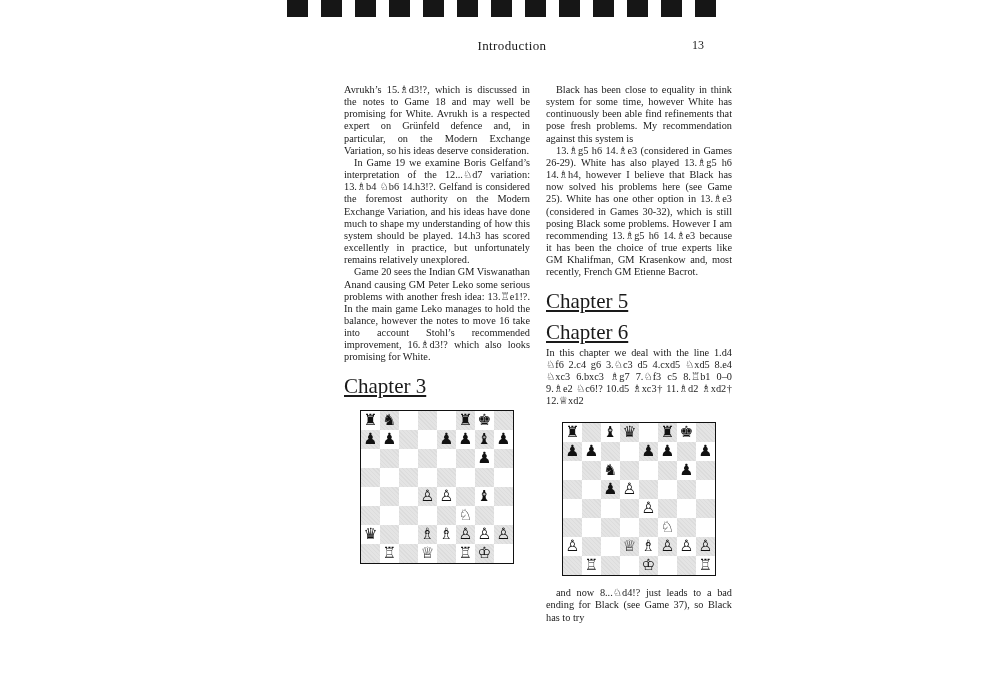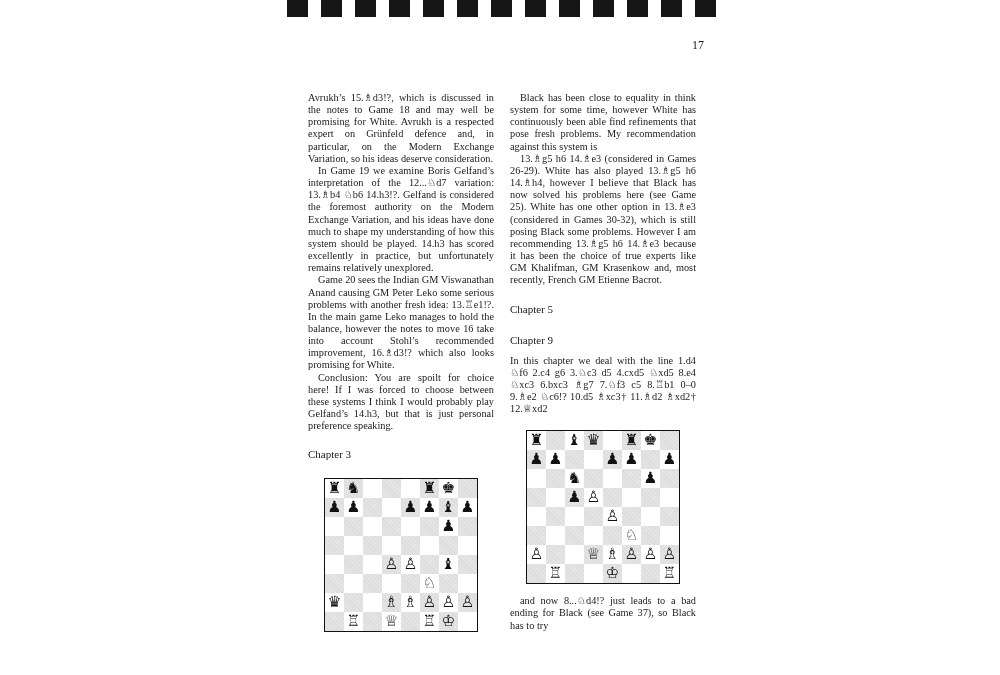--- a/index.html
+++ b/index.html
@@ -13,30 +13,31 @@
     position:absolute;left:287px;top:0;width:438px;height:17px;
     background:repeating-linear-gradient(90deg,#161616 0 21px,#ffffff 21px 34px);
   }
   .running-head{position:absolute;left:287px;top:38px;width:450px;height:18px;}
   .header-title{
     position:absolute;left:0;width:100%;text-align:center;
     font-size:13px;letter-spacing:.4px;
   }
   .page-number{position:absolute;right:33px;top:0;font-size:12px;}
   .col{
-    position:absolute;top:92px;font-size:10.3px;line-height:12.15px;
+    position:absolute;top:84px;font-size:10.3px;line-height:12.15px;
     text-align:justify;
+    margin-left:36px;
   }
   .col-left{left:308px;width:186px;}
   .col-right{left:510px;width:186px;}
   .body-p{margin:0;}
   .body-p.indent{text-indent:10px;}
   h2.chapter{
-    font-weight:normal;font-size:11px;line-height:18px;
-    margin:13px 0 6px 0;text-align:left;
+    font-weight:normal;font-size:21px;line-height:18px;
+    margin:13px 0 6px 0;text-align:left;text-decoration:underline;
   }
   .board-wrap{display:flex;justify-content:center;margin:15px 0 11px 0;}
   .board{
     display:grid;grid-template-columns:repeat(8,19px);grid-auto-rows:19px;
     border:1.5px solid #111;background:#fff;
   }
   .sq{width:19px;height:19px;display:flex;align-items:center;justify-content:center;}
   .sq.dark{
     background-color:#e4e4e4;
     background-image:repeating-linear-gradient(45deg,#dcdcdc 0 1px,transparent 1px 3px);
@@ -46,27 +47,27 @@
     font-family:"DejaVu Sans", sans-serif;font-size:15.5px;line-height:19px;
     color:#111;
   }
 </style>
 </head>
 <body>
 
 <div class="page">
   <div class="filmstrip"></div>
   <div class="running-head">
-    <span class="page-number">17</span>
+    <span class="header-title">Introduction</span>
+    <span class="page-number">13</span>
   </div>
   <div class="col col-left" id="col-left">
       <p class="body-p">Avrukh’s 15.♗d3!?, which is discussed in the notes to Game 18 and may well be promising for White. Avrukh is a respected expert on Grünfeld defence and, in particular, on the Modern Exchange Variation, so his ideas deserve consideration.</p>
       <p class="body-p indent">In Game 19 we examine Boris Gelfand’s interpretation of the 12...♘d7 variation: 13.♗b4 ♘b6 14.h3!?. Gelfand is considered the foremost authority on the Modern Exchange Variation, and his ideas have done much to shape my understanding of how this system should be played. 14.h3 has scored excellently in practice, but unfortunately remains relatively unexplored.</p>
       <p class="body-p indent">Game 20 sees the Indian GM Viswanathan Anand causing GM Peter Leko some serious problems with another fresh idea: 13.♖e1!?. In the main game Leko manages to hold the balance, however the notes to move 16 take into account Stohl’s recommended improvement, 16.♗d3!? which also looks promising for White.</p>
-      <p class="body-p indent">Conclusion: You are spoilt for choice here! If I was forced to choose between these systems I think I would probably play Gelfand’s 14.h3, but that is just personal preference speaking.</p>
       <h2 class="chapter">Chapter 3</h2>
       <div class="board-wrap">
         <div class="board">
           <div class="sq light">
             <span class="piece">♜</span>
           </div>
           <div class="sq dark">
             <span class="piece">♞</span>
           </div>
           <div class="sq light"></div>
@@ -177,21 +178,21 @@
             <span class="piece">♔</span>
           </div>
           <div class="sq light"></div>
         </div>
       </div>
     </div>
   <div class="col col-right" id="col-right">
       <p class="body-p indent">Black has been close to equality in think system for some time, however White has continuously been able find refinements that pose fresh problems. My recommendation against this system is</p>
       <p class="body-p indent">13.♗g5 h6 14.♗e3 (considered in Games 26-29). White has also played 13.♗g5 h6 14.♗h4, however I believe that Black has now solved his problems here (see Game 25). White has one other option in 13.♗e3 (considered in Games 30-32), which is still posing Black some problems. However I am recommending 13.♗g5 h6 14.♗e3 because it has been the choice of true experts like GM Khalifman, GM Krasenkow and, most recently, French GM Etienne Bacrot.</p>
       <h2 class="chapter">Chapter 5</h2>
-      <h2 class="chapter">Chapter 9</h2>
+      <h2 class="chapter">Chapter 6</h2>
       <p class="body-p">In this chapter we deal with the line 1.d4 ♘f6 2.c4 g6 3.♘c3 d5 4.cxd5 ♘xd5 8.e4 ♘xc3 6.bxc3 ♗g7 7.♘f3 c5 8.♖b1 0–0 9.♗e2 ♘c6!? 10.d5 ♗xc3† 11.♗d2 ♗xd2† 12.♕xd2</p>
       <div class="board-wrap">
         <div class="board">
           <div class="sq light">
             <span class="piece">♜</span>
           </div>
           <div class="sq dark"></div>
           <div class="sq light">
             <span class="piece">♝</span>
           </div>

